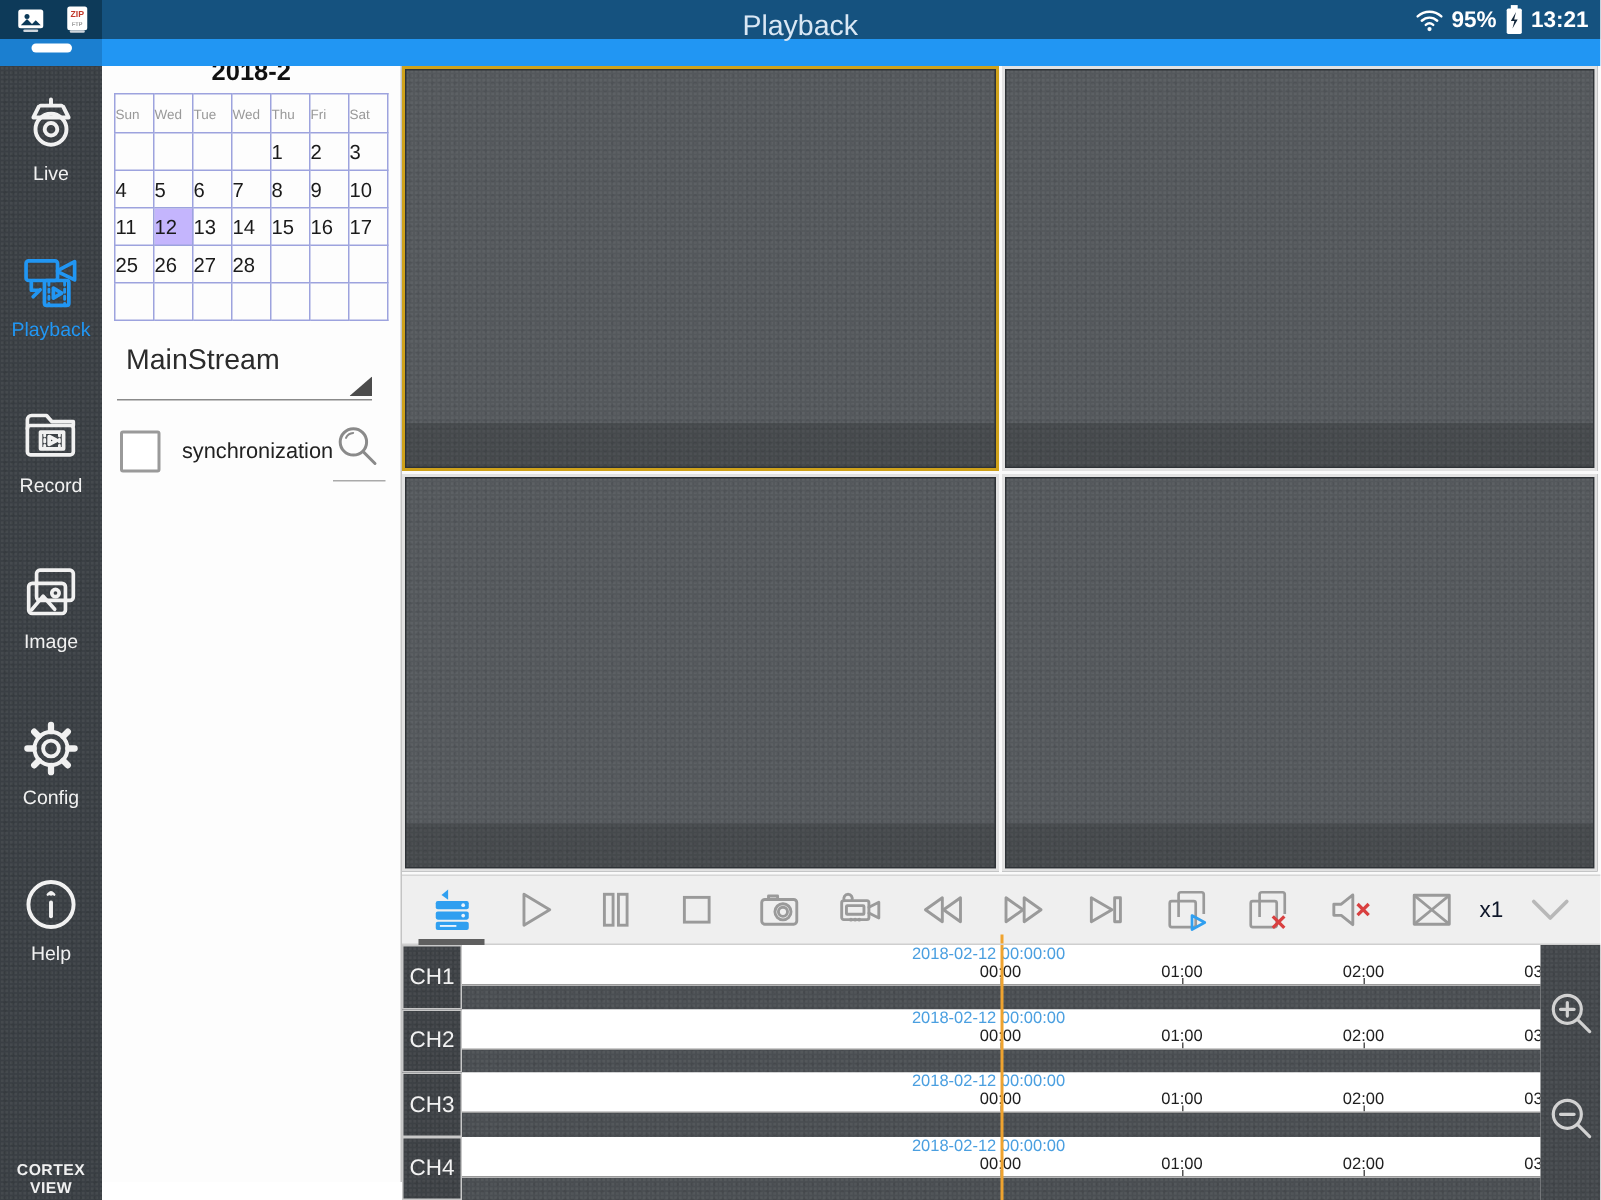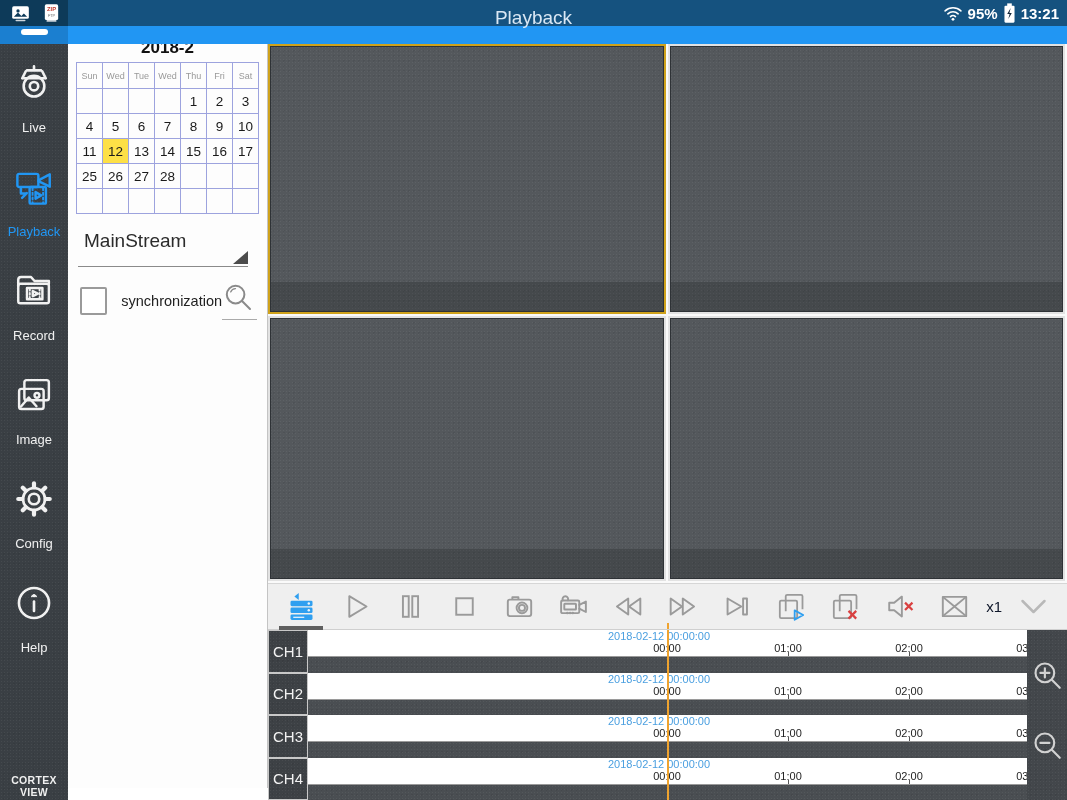--- a/index.html
+++ b/index.html
@@ -30,34 +30,34 @@
      background-image:radial-gradient(rgba(255,255,255,.055) 1px,transparent 1px),
                       radial-gradient(rgba(0,0,0,.07) 1px,transparent 1px);
      background-size:3px 3px,5px 5px;background-position:0 0,1px 2px}
 
   
   .sidebar{position:absolute;left:0;top:44px;width:68px;height:756px;background-color:#3a3f44;z-index:5}
   .nav{padding-top:18px}
   .nav-item{height:104px;display:flex;flex-direction:column;align-items:center;box-sizing:border-box;
      color:#f1f1f1;cursor:pointer}
   .nav-item .icon{width:42px;height:42px}
-  .nav-label{margin-top:16px;font-size:13px}
+  .nav-label{margin-top:4px;font-size:13px}
   .nav-item.active{color:#2196f3}
   .brand{position:absolute;left:0;bottom:2px;width:100%;text-align:center;color:#f0f0f0;
      font-size:10.5px;font-weight:bold;letter-spacing:.3px}
 
   
   .panel{position:absolute;left:68px;top:32px;width:200px;height:756px;background:#fdfdfd;
      border-right:1px solid #c4c4c4;box-sizing:border-box;z-index:4}
   .cal-title{margin:6px 0 4px 0;text-align:center;font-size:17px;font-weight:bold;color:#111}
   table.cal{border-collapse:collapse;margin:2px auto 0 auto}
-  table.cal td{border:1px solid #9da3de;width:25px;height:24px;text-align:center;vertical-align:middle;
+  table.cal td{border:1px solid #9da3de;width:25px;height:24px;vertical-align:middle;
      font-size:13.5px;color:#1a1a1a;padding:0}
   table.cal tr.hdr td{font-size:9px;color:#999;height:25px}
-  table.cal td.sel{background:#fde047}
+  table.cal td.sel{background:#c4b5fd}
   .stream-row{position:relative;margin:16px 0 0 10px;width:170px;border-bottom:1px solid #8a8a8a;
      padding:0 0 14px 6px;box-sizing:border-box;cursor:pointer}
   .stream-value{font-size:19px;color:#2b2b2b}
   .spinner-tri{position:absolute;right:0;bottom:2px;width:15px;height:13px;background:#4c4c4c;
      clip-path:polygon(100% 0,100% 100%,0 100%)}
   .sync-row{margin:14px 10px 0 12px;display:flex;align-items:center}
   .checkbox{width:24px;height:24px;border:2px solid #9a9a9a;border-radius:2px;background:#fff;cursor:pointer}
   .sync-label{margin-left:14px;font-size:14.5px;color:#222}
   .search-btn{margin-left:auto;width:36px;padding-bottom:2px;border-bottom:1px solid #aaa;cursor:pointer;color:#8a8a8a}
   .search-btn .icon{width:32px;height:32px}

